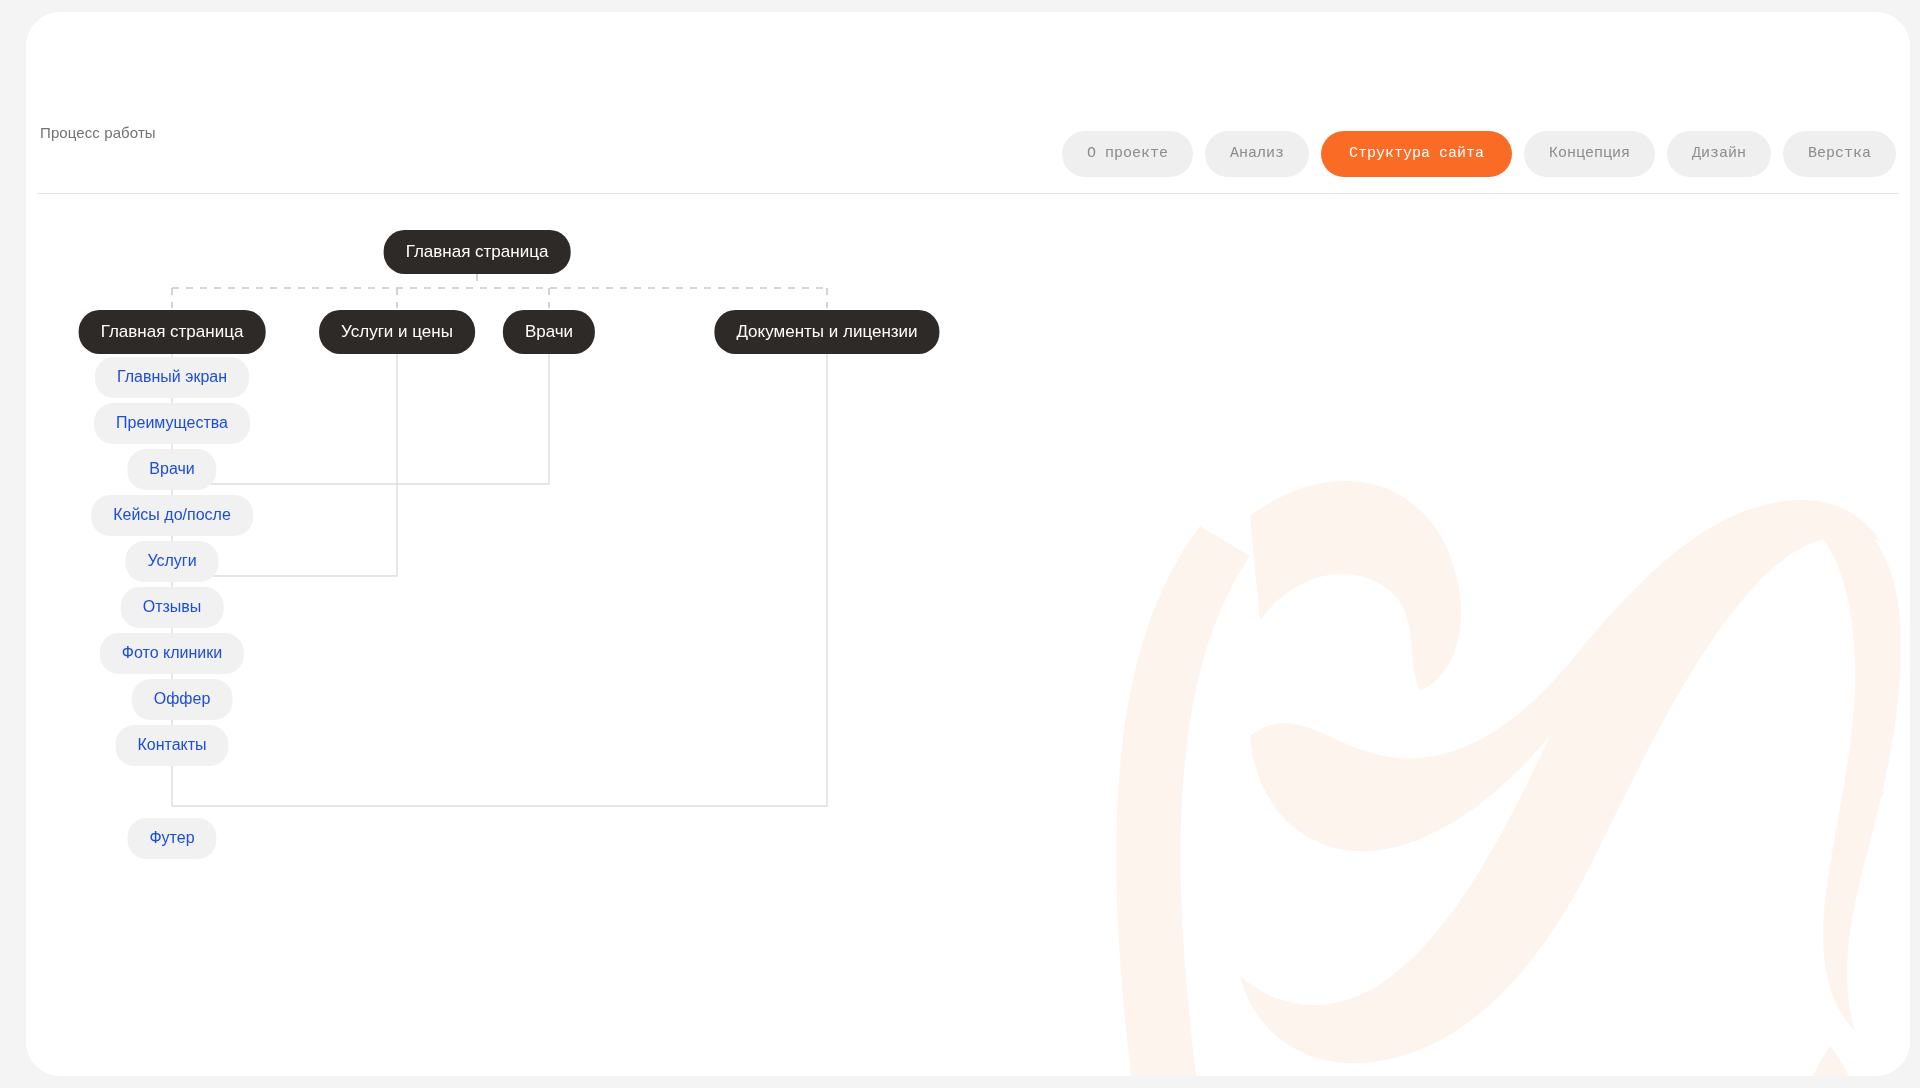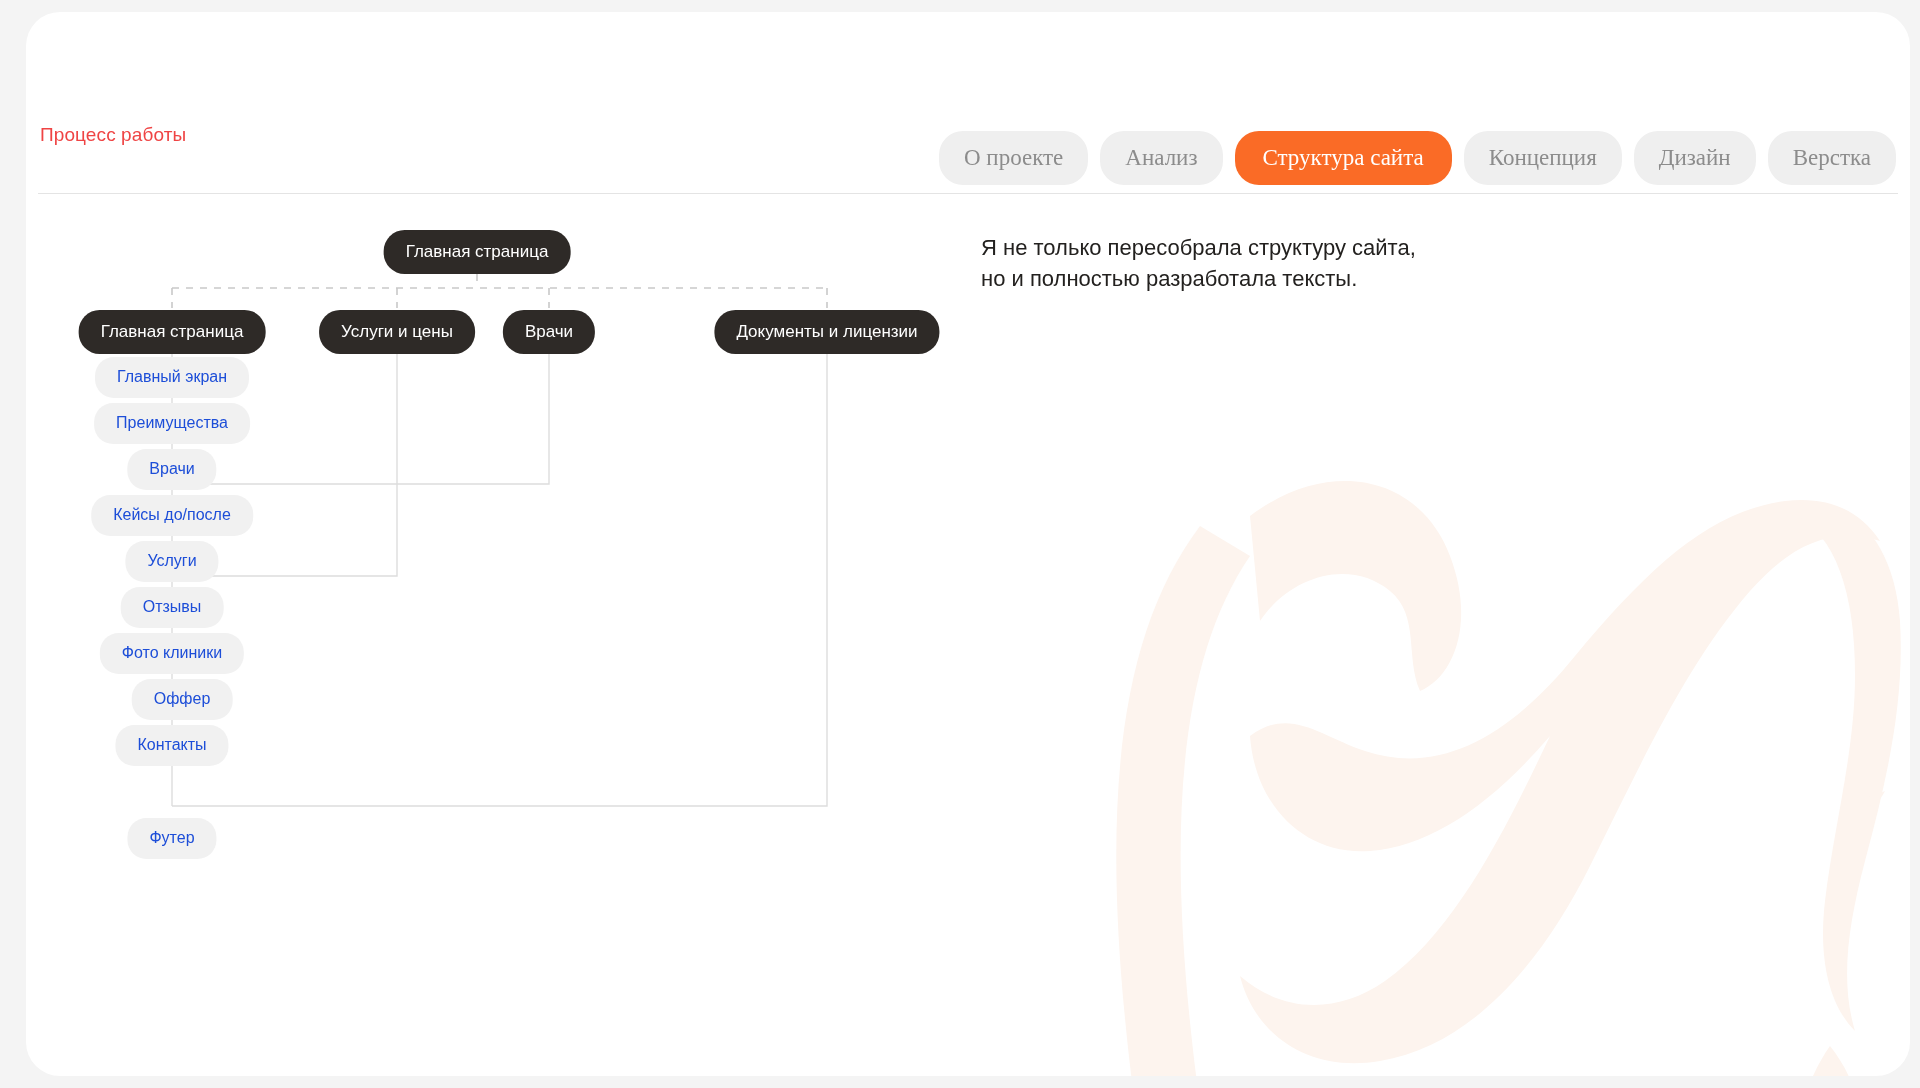--- a/index.html
+++ b/index.html
@@ -43,41 +43,41 @@
     position: absolute;
     left: 0; top: 0;
     width: 100%;
     height: 194px;
     z-index: 3;
   }
   .page-title {
     position: absolute;
     left: 14px;
     top: 112px;
-    font-size: 19px;
-    color: #ef4444;
+    font-size: 15px;
+    color: #737373;
     letter-spacing: 0.1px;
     white-space: nowrap;
   }
   .tabs {
     position: absolute;
     right: 14px;
     top: 119px;
     display: flex;
     flex-direction: row;
     align-items: center;
     gap: 12px;
   }
   .tab {
     border: none;
     outline: none;
     background: #efefef;
     color: #8c8c8c;
-    font-family: Liberation Serif, serif;
-    font-size: 23px;
+    font-family: Liberation Mono, monospace;
+    font-size: 15px;
     line-height: 1;
     padding: 15px 25px 16px 25px;
     border-radius: 24px;
     cursor: pointer;
     white-space: nowrap;
   }
   .tab.active {
     background: #fa6b26;
     color: #ffffff;
     padding-left: 28px;
@@ -244,20 +244,16 @@
       <div class="chip" style="left:146px; top:335px;">Услуги</div>
       <div class="chip" style="left:146px; top:381px;">Отзывы</div>
       <div class="chip" style="left:146px; top:427px;">Фото клиники</div>
       <div class="chip" style="left:156px; top:473px;">Оффер</div>
       <div class="chip" style="left:146px; top:519px;">Контакты</div>
       <div class="chip" style="left:146px; top:565px;margin-top:47px;">Футер</div>
 
     </div>
 
     <div class="copy">
-      <p class="copy-lead">
-        <span>Я не только пересобрала структуру сайта,</span><br>
-        <span>но и полностью разработала тексты.</span>
-      </p>
     </div>
 
   </div>
 </div>
 
 </body></html>

